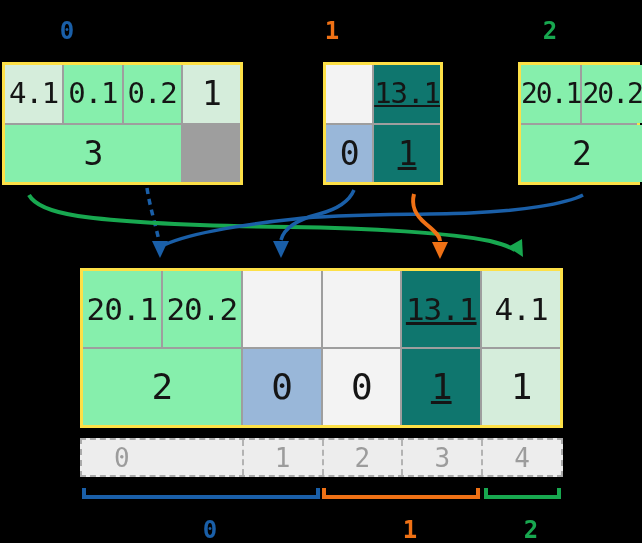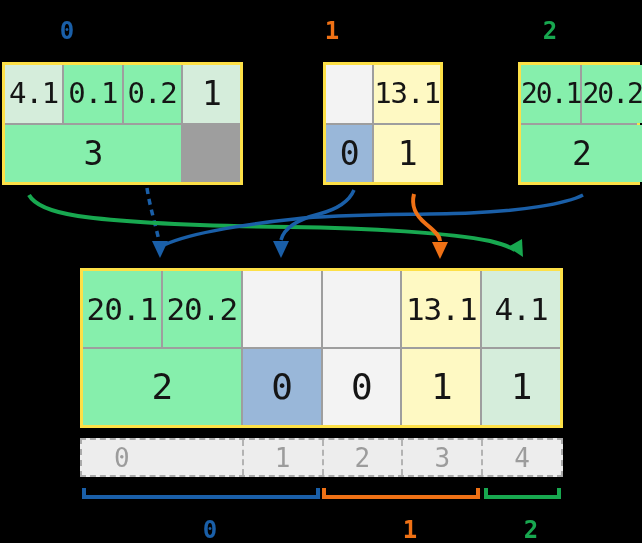--- a/index.html
+++ b/index.html
@@ -4,21 +4,21 @@
 <style>
   html,body{margin:0;padding:0;background:#000;width:642px;height:543px;overflow:hidden;}
   body{position:relative;font-family:"DejaVu Sans Mono",monospace;}
 
   
   .tbl{position:absolute;display:grid;background:#9e9e9e;border:3px solid #fde047;gap:2px;box-sizing:border-box;}
   .cell{display:flex;align-items:center;justify-content:center;color:#151515;letter-spacing:-1px;line-height:1;}
   .c-blue{background:#86efac;}
   .c-dblue{background:#99b7d9;}
   .c-green{background:#d5eddb;}
-  .c-orange{background:#fef9c3;}
+  .c-orange{background:#0f766e;text-decoration:underline;}
   .c-white{background:#f3f3f3;}
   .fs28{font-size:28px;}
   .fs29{font-size:29px;}
   .fs31{font-size:31px;}
   .fs33{font-size:33px;}
   .fs36{font-size:36px;}
   .span2{grid-column:span 2;}
   .span3{grid-column:span 3;}
 
   .toplabel{position:absolute;top:19px;transform:translateX(-50%);font-weight:bold;font-size:24px;line-height:1;}

